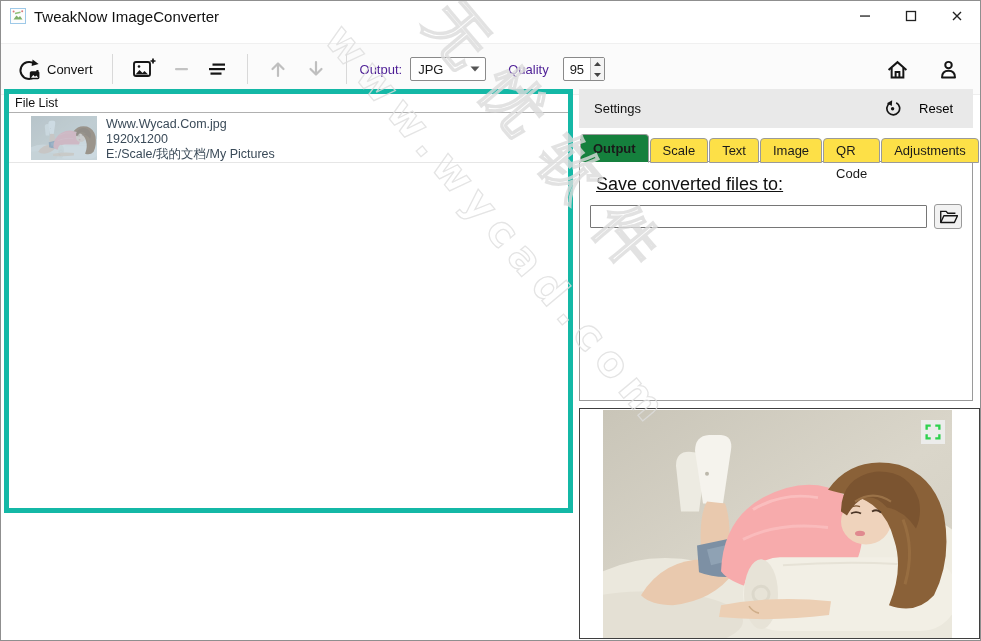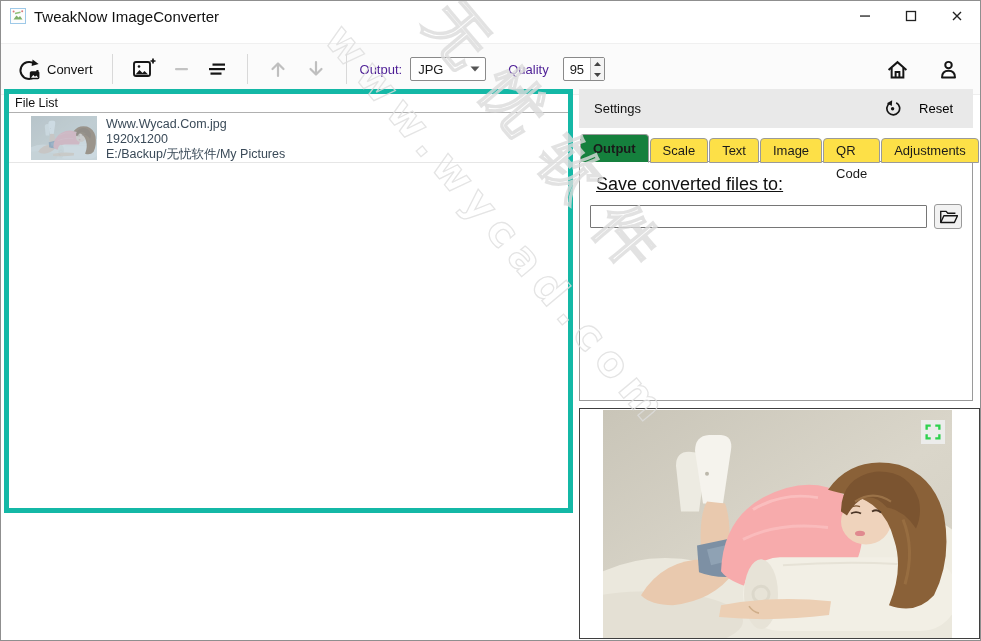--- a/index.html
+++ b/index.html
@@ -241,21 +241,21 @@
     <div class="fl-header">File List</div>
     <div class="file-row">
       <svg class="thumb" viewBox="0 0 349 229" preserveAspectRatio="none">
         <use href="#photo"></use>
         <rect width="349" height="229" fill="#8fb3d1" opacity="0.45"></rect>
         <rect width="349" height="229" fill="#ffffff" opacity="0.12"></rect>
       </svg>
       <div class="file-meta">
         <div>Www.Wycad.Com.jpg</div>
         <div>1920x1200</div>
-        <div>E:/Backup/无忧软件/My Pictures</div>
+        <div>E:/Scale/我的文档/My Pictures</div>
       </div>
     </div>
   </div>
 
   <div class="settings">
     <div class="settings-header">
       <span class="settings-title">Settings</span>
       <button class="reset-btn">
         <svg width="17" height="17" viewBox="0 0 17 17">
           <path d="M5.8 3.0 A 6.4 6.4 0 1 0 12.2 2.7" fill="none" stroke="#151515" stroke-width="1.7"></path>

